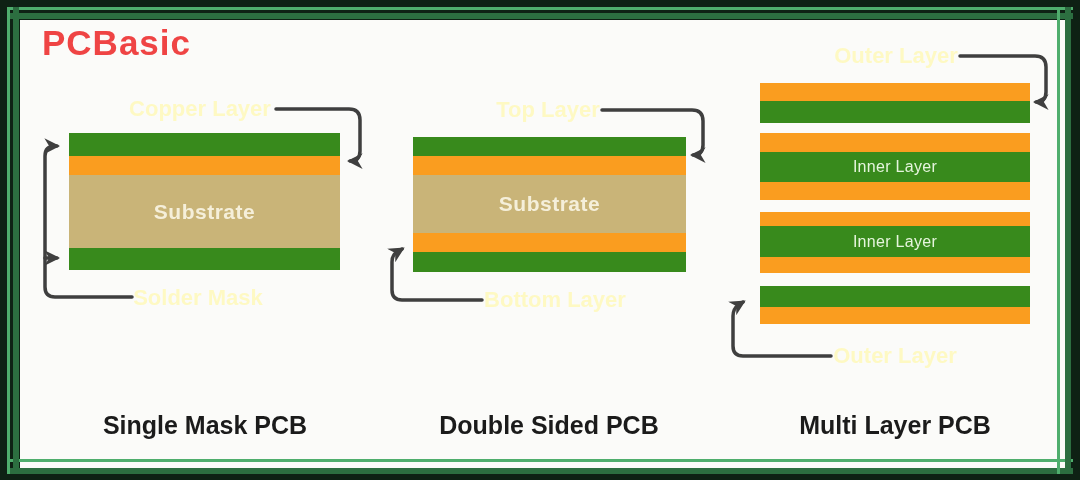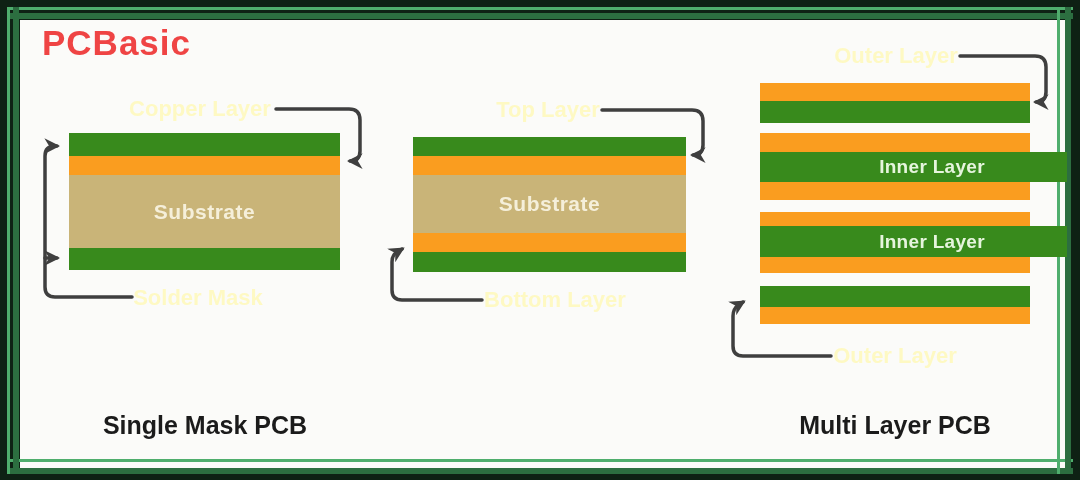--- a/index.html
+++ b/index.html
@@ -25,21 +25,21 @@
     position:absolute; left:42px; top:24px; z-index:3;
     font-size:35px; font-weight:800; letter-spacing:1px; line-height:38px;
   }
 
   .board { position:absolute; z-index:3; display:flex; flex-direction:column; }
   #board-single { left:69px;  top:133px; width:271px; }
   #board-double { left:413px; top:137px; width:273px; }
   #board-multi  { left:760px; top:83px;  width:270px; }
   .layer { width:100%; display:flex; align-items:center; justify-content:center; }
   .substrate-text { font-weight:700; font-size:21px; letter-spacing:0.5px; }
-  .inner-text     { font-weight:700; font-size:19px; letter-spacing:0.3px;padding-left:37px; }
+  .inner-text     { font-weight:400; font-size:16px; letter-spacing:0.3px; }
 
   .label {
     position:absolute; z-index:4; width:220px; text-align:center;
     font-weight:700; font-size:22px; line-height:26px; color:#fef9c3;
   }
   #lbl-copper       { left:90px;  top:96px;  }
   #lbl-solder       { left:88px;  top:285px; }
   #lbl-top-layer    { left:438px; top:97px;  }
   #lbl-bottom-layer { left:445px; top:287px; }
   #lbl-outer-top    { left:786px; top:43px;  }
@@ -104,20 +104,21 @@
     </div>
 
   <div class="label" id="lbl-copper">Copper Layer</div>
   <div class="label" id="lbl-solder">Solder Mask</div>
   <div class="label" id="lbl-top-layer">Top Layer</div>
   <div class="label" id="lbl-bottom-layer">Bottom Layer</div>
   <div class="label" id="lbl-outer-top">Outer Layer</div>
   <div class="label" id="lbl-outer-bottom">Outer Layer</div>
 
   <div class="title" id="title-single">Single Mask PCB</div>
+  <div class="title" id="title-double">Double Sided PCB</div>
   <div class="title" id="title-multi">Multi Layer PCB</div>
 
   <svg class="arrows" width="1080" height="480" viewBox="0 0 1080 480">
     <defs>
       <marker id="ah" viewBox="0 0 10 10" refX="8" refY="5" markerWidth="4.5" markerHeight="4.5" orient="auto">
         <path d="M 0 0 L 10 5 L 0 10 L 3 5 Z" fill="#3f3f3f"></path>
       </marker>
     </defs>
     <path class="arrow-path" marker-end="url(#ah)" d="M 276 109 H 349 Q 360 109 360 120 V 151 Q 360 161 350 161"></path>
     <path class="arrow-path" marker-end="url(#ah)" d="M 132 297 H 55 Q 45 297 45 287 V 156 Q 45 146 55 146 H 57"></path>

